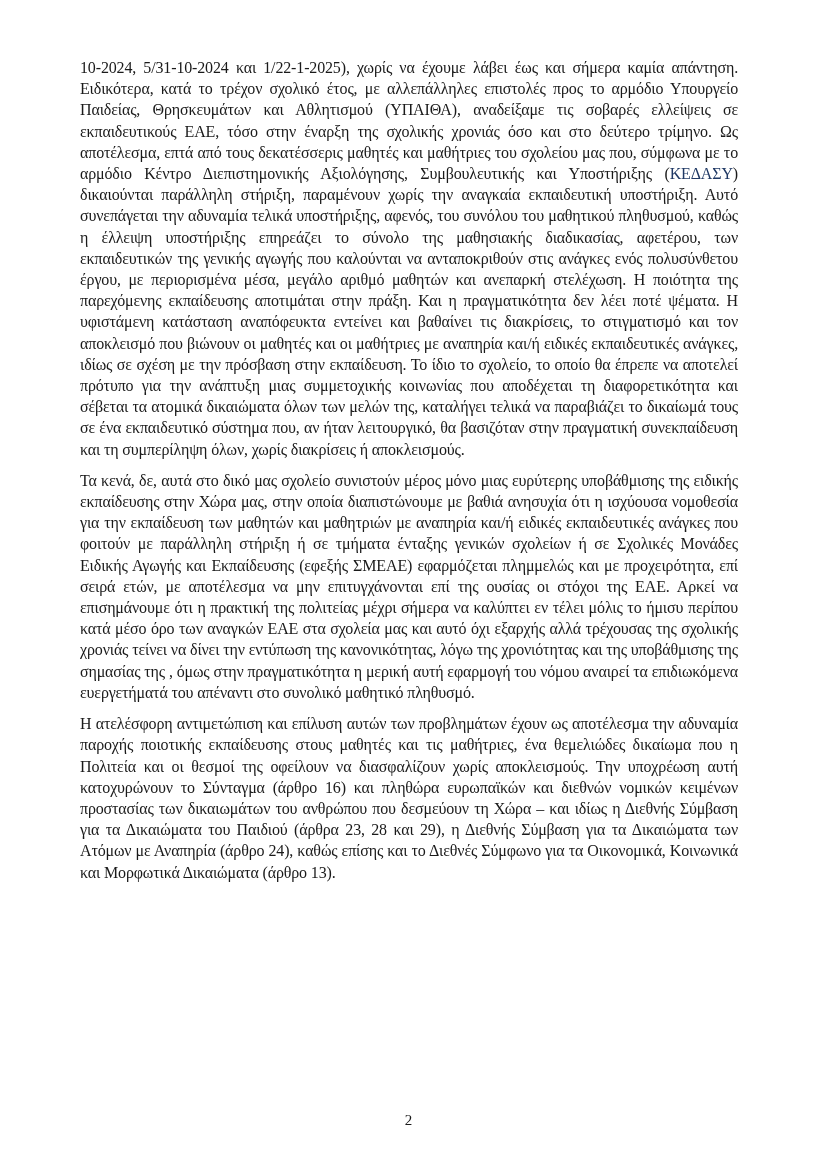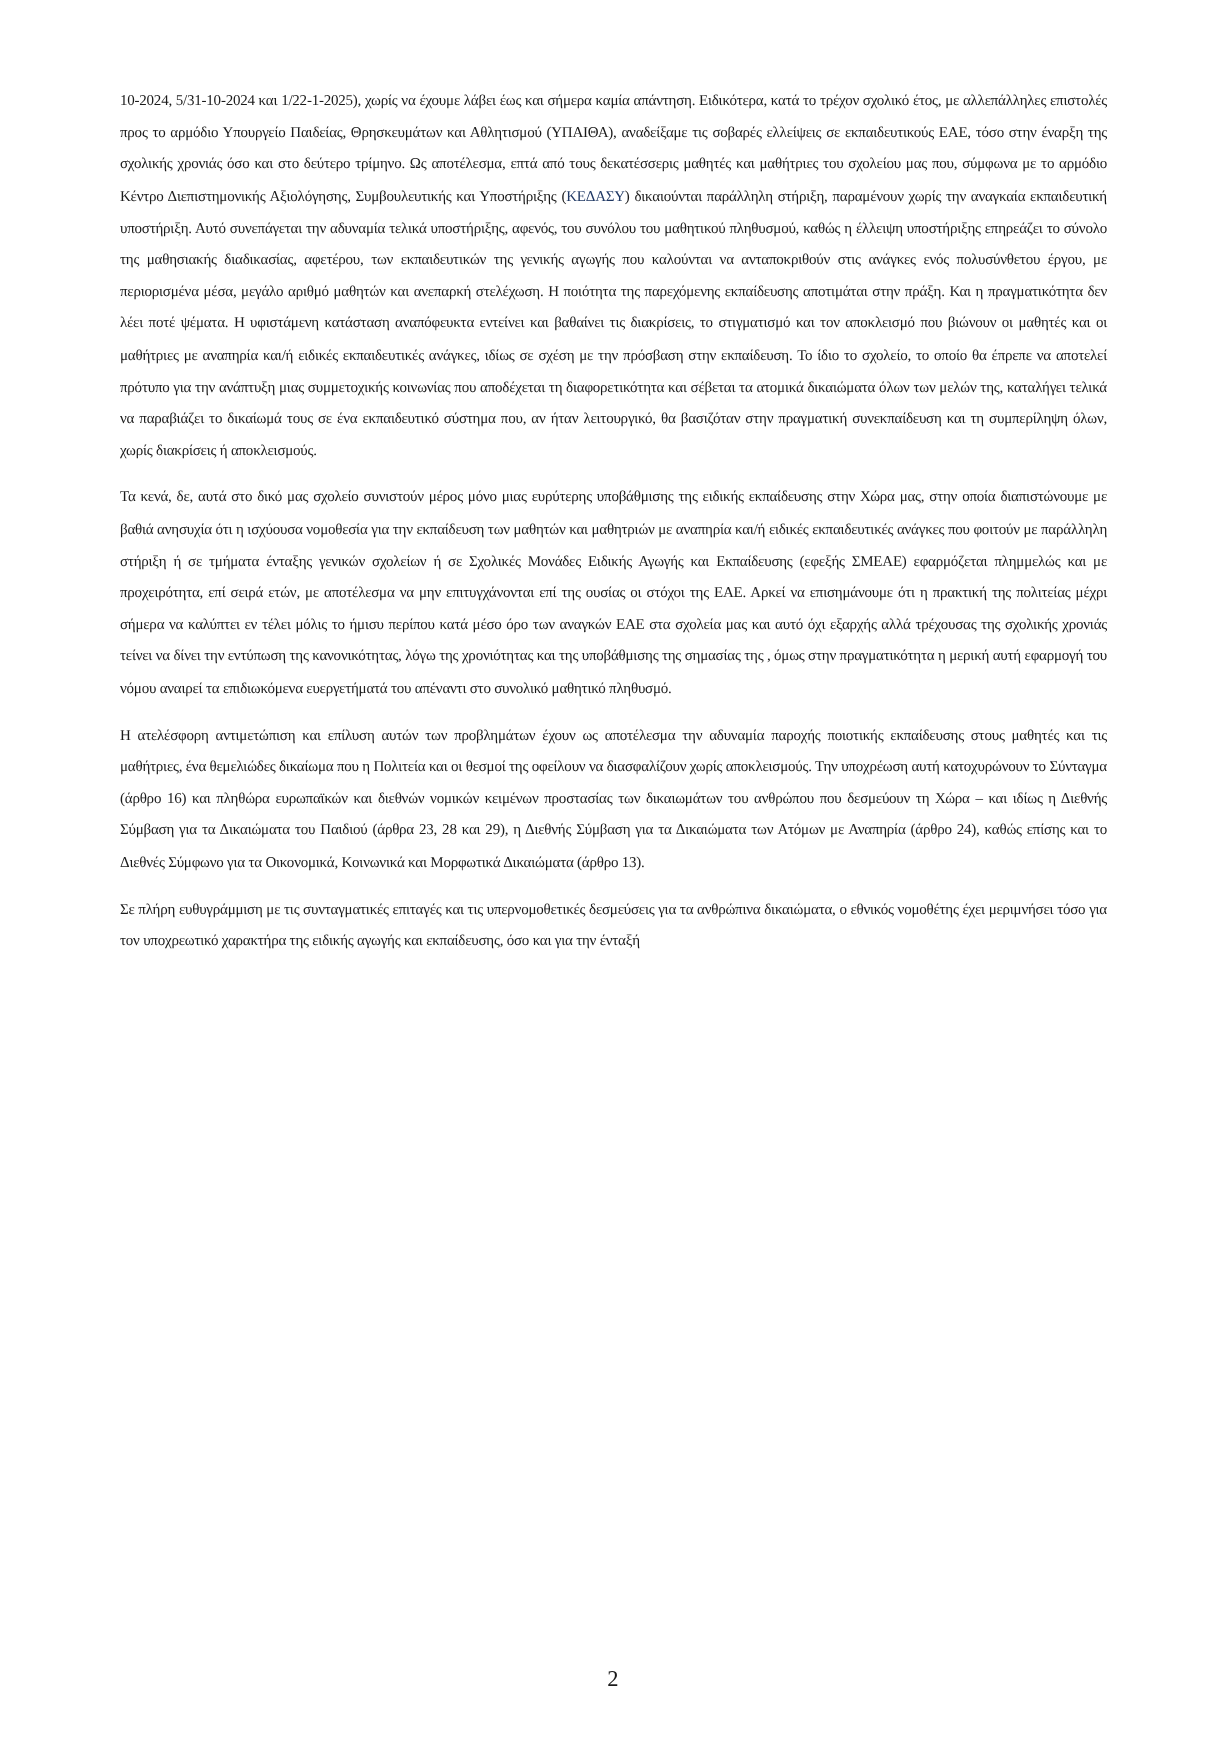--- a/index.html
+++ b/index.html
@@ -3,21 +3,21 @@
 <meta charset="utf-8">
 <style>
   html, body { margin: 0; padding: 0; background: #ffffff; }
   body { width: 817px; height: 1168px; position: relative; overflow: hidden; }
   .page {
     position: absolute;
     left: 80px;
     top: 57px;
     width: 658px;
     font-family: "Liberation Serif", "DejaVu Serif", serif;
-    font-size: 10px;
+    font-size: 16px;
     line-height: 21.2px;
     color: #1a1a1a;
   }
   .para {
     margin: 0 0 10px 0;
     text-align: justify;
     text-justify: inter-word;
     letter-spacing: -0.15px;
   }
   .highlight { color: #1f3864; }
@@ -32,16 +32,15 @@
     color: #1a1a1a;
   }
 </style>
 </head>
 <body>
 
 <div class="page">
   <p class="para"><span>10-2024, 5/31-10-2024 και 1/22-1-2025), χωρίς να έχουμε λάβει έως και σήμερα καμία απάντηση. Ειδικότερα, κατά το τρέχον σχολικό έτος, με αλλεπάλληλες επιστολές προς το αρμόδιο Υπουργείο Παιδείας, Θρησκευμάτων και Αθλητισμού (ΥΠΑΙΘΑ), αναδείξαμε τις σοβαρές ελλείψεις σε εκπαιδευτικούς ΕΑΕ, τόσο στην έναρξη της σχολικής χρονιάς όσο και στο δεύτερο τρίμηνο. Ως αποτέλεσμα, επτά από τους δεκατέσσερις μαθητές και μαθήτριες του σχολείου μας που, σύμφωνα με το αρμόδιο Κέντρο Διεπιστημονικής Αξιολόγησης, Συμβουλευτικής και Υποστήριξης (</span><span class="highlight">ΚΕΔΑΣΥ</span><span>) δικαιούνται παράλληλη στήριξη, παραμένουν χωρίς την αναγκαία εκπαιδευτική υποστήριξη. Αυτό συνεπάγεται την αδυναμία τελικά υποστήριξης, αφενός, του συνόλου του μαθητικού πληθυσμού, καθώς η έλλειψη υποστήριξης επηρεάζει το σύνολο της μαθησιακής διαδικασίας, αφετέρου, των εκπαιδευτικών της γενικής αγωγής που καλούνται να ανταποκριθούν στις ανάγκες ενός πολυσύνθετου έργου, με περιορισμένα μέσα, μεγάλο αριθμό μαθητών και ανεπαρκή στελέχωση. Η ποιότητα της παρεχόμενης εκπαίδευσης αποτιμάται στην πράξη. Και η πραγματικότητα δεν λέει ποτέ ψέματα. Η υφιστάμενη κατάσταση αναπόφευκτα εντείνει και βαθαίνει τις διακρίσεις, το στιγματισμό και τον αποκλεισμό που βιώνουν οι μαθητές και οι μαθήτριες με αναπηρία και/ή ειδικές εκπαιδευτικές ανάγκες, ιδίως σε σχέση με την πρόσβαση στην εκπαίδευση. Το ίδιο το σχολείο, το οποίο θα έπρεπε να αποτελεί πρότυπο για την ανάπτυξη μιας συμμετοχικής κοινωνίας που αποδέχεται τη διαφορετικότητα και σέβεται τα ατομικά δικαιώματα όλων των μελών της, καταλήγει τελικά να παραβιάζει το δικαίωμά τους σε ένα εκπαιδευτικό σύστημα που, αν ήταν λειτουργικό, θα βασιζόταν στην πραγματική συνεκπαίδευση και τη συμπερίληψη όλων, χωρίς διακρίσεις ή αποκλεισμούς.</span></p>
   <p class="para">Τα κενά, δε, αυτά στο δικό μας σχολείο συνιστούν μέρος μόνο μιας ευρύτερης υποβάθμισης της ειδικής εκπαίδευσης στην Χώρα μας, στην οποία διαπιστώνουμε με βαθιά ανησυχία ότι η ισχύουσα νομοθεσία για την εκπαίδευση των μαθητών και μαθητριών με αναπηρία και/ή ειδικές εκπαιδευτικές ανάγκες που φοιτούν με παράλληλη στήριξη ή σε τμήματα ένταξης γενικών σχολείων ή σε Σχολικές Μονάδες Ειδικής Αγωγής και Εκπαίδευσης (εφεξής ΣΜΕΑΕ) εφαρμόζεται πλημμελώς και με προχειρότητα, επί σειρά ετών, με αποτέλεσμα να μην επιτυγχάνονται επί της ουσίας οι στόχοι της ΕΑΕ. Αρκεί να επισημάνουμε ότι η πρακτική της πολιτείας μέχρι σήμερα να καλύπτει εν τέλει μόλις το ήμισυ περίπου κατά μέσο όρο των αναγκών ΕΑΕ στα σχολεία μας και αυτό όχι εξαρχής αλλά τρέχουσας της σχολικής χρονιάς τείνει να δίνει την εντύπωση της κανονικότητας, λόγω της χρονιότητας και της υποβάθμισης της σημασίας της , όμως στην πραγματικότητα η μερική αυτή εφαρμογή του νόμου αναιρεί τα επιδιωκόμενα ευεργετήματά του απέναντι στο συνολικό μαθητικό πληθυσμό.</p>
   <p class="para">Η ατελέσφορη αντιμετώπιση και επίλυση αυτών των προβλημάτων έχουν ως αποτέλεσμα την αδυναμία παροχής ποιοτικής εκπαίδευσης στους μαθητές και τις μαθήτριες, ένα θεμελιώδες δικαίωμα που η Πολιτεία και οι θεσμοί της οφείλουν να διασφαλίζουν χωρίς αποκλεισμούς. Την υποχρέωση αυτή κατοχυρώνουν το Σύνταγμα (άρθρο 16) και πληθώρα ευρωπαϊκών και διεθνών νομικών κειμένων προστασίας των δικαιωμάτων του ανθρώπου που δεσμεύουν τη Χώρα – και ιδίως η Διεθνής Σύμβαση για τα Δικαιώματα του Παιδιού (άρθρα 23, 28 και 29), η Διεθνής Σύμβαση για τα Δικαιώματα των Ατόμων με Αναπηρία (άρθρο 24), καθώς επίσης και το Διεθνές Σύμφωνο για τα Οικονομικά, Κοινωνικά και Μορφωτικά Δικαιώματα (άρθρο 13).</p>
-  <p class="para">Σε πλήρη ευθυγράμμιση με τις συνταγματικές επιταγές και τις υπερνομοθετικές δεσμεύσεις για τα ανθρώπινα δικαιώματα, ο εθνικός νομοθέτης έχει μεριμνήσει τόσο για τον υποχρεωτικό χαρακτήρα της ειδικής αγωγής και εκπαίδευσης, όσο και για την ένταξή</p>
 </div>
 
 <div class="page-number">2</div>
 
 </body></html>

